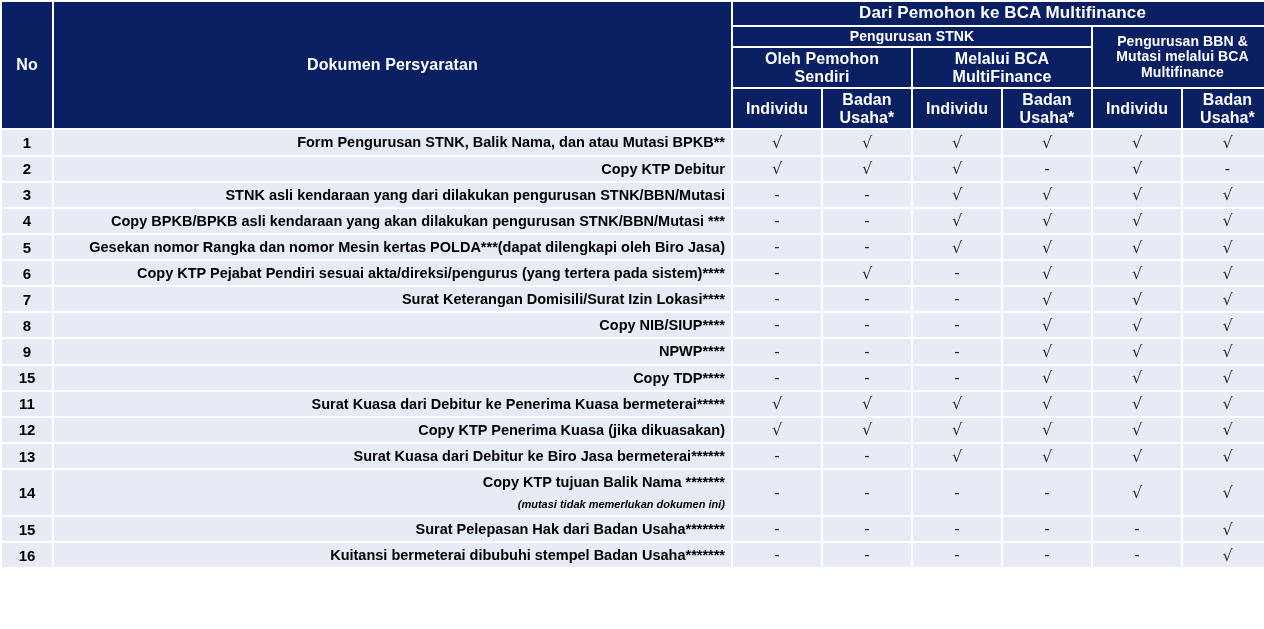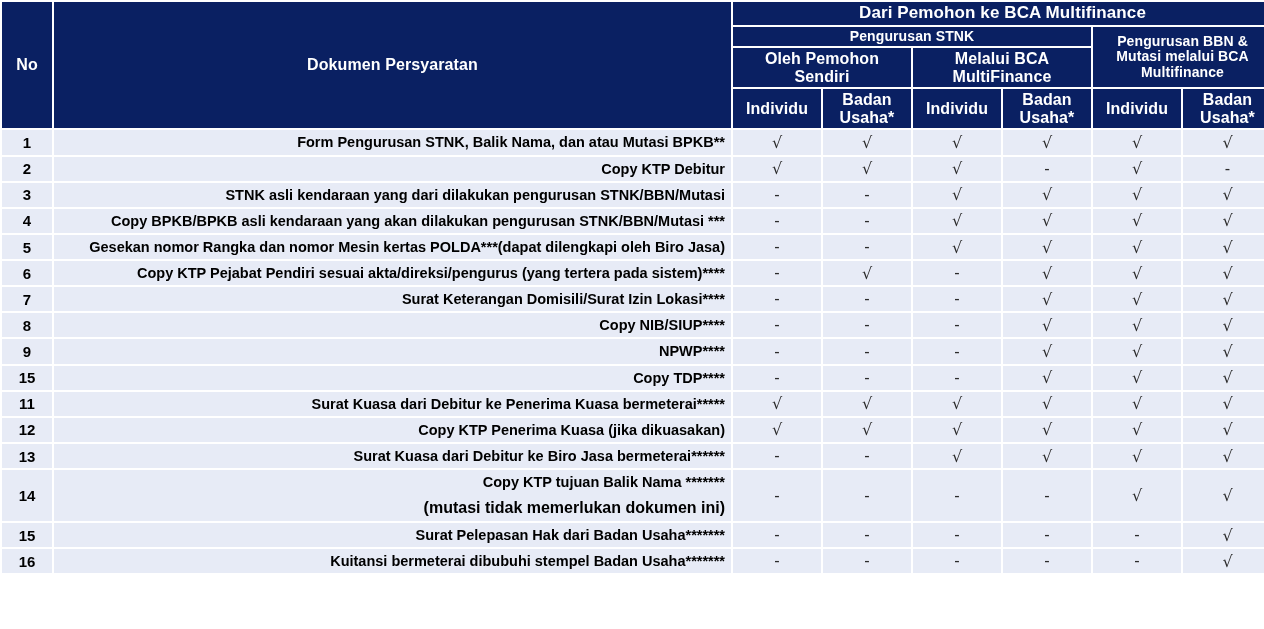--- a/index.html
+++ b/index.html
@@ -58,23 +58,24 @@
     color: #000000;
     font-size: 14.5px;
     font-weight: bold;
     text-align: right;
     vertical-align: middle;
     padding: 3px 6px 3px 24px;
     line-height: 1.25;
   }
   td.doc .sub {
     display: block;
-    font-size: 16px;
+    font-size: 11px;
     font-weight: bold;
     margin-top: 7px;
+    font-style: italic;
   }
   td.val {
     background: #e7ebf6;
     color: #2b2b2b;
     font-size: 15px;
     text-align: center;
     vertical-align: middle;
     padding: 2px 0;
     font-family: "DejaVu Sans", sans-serif;
   }

